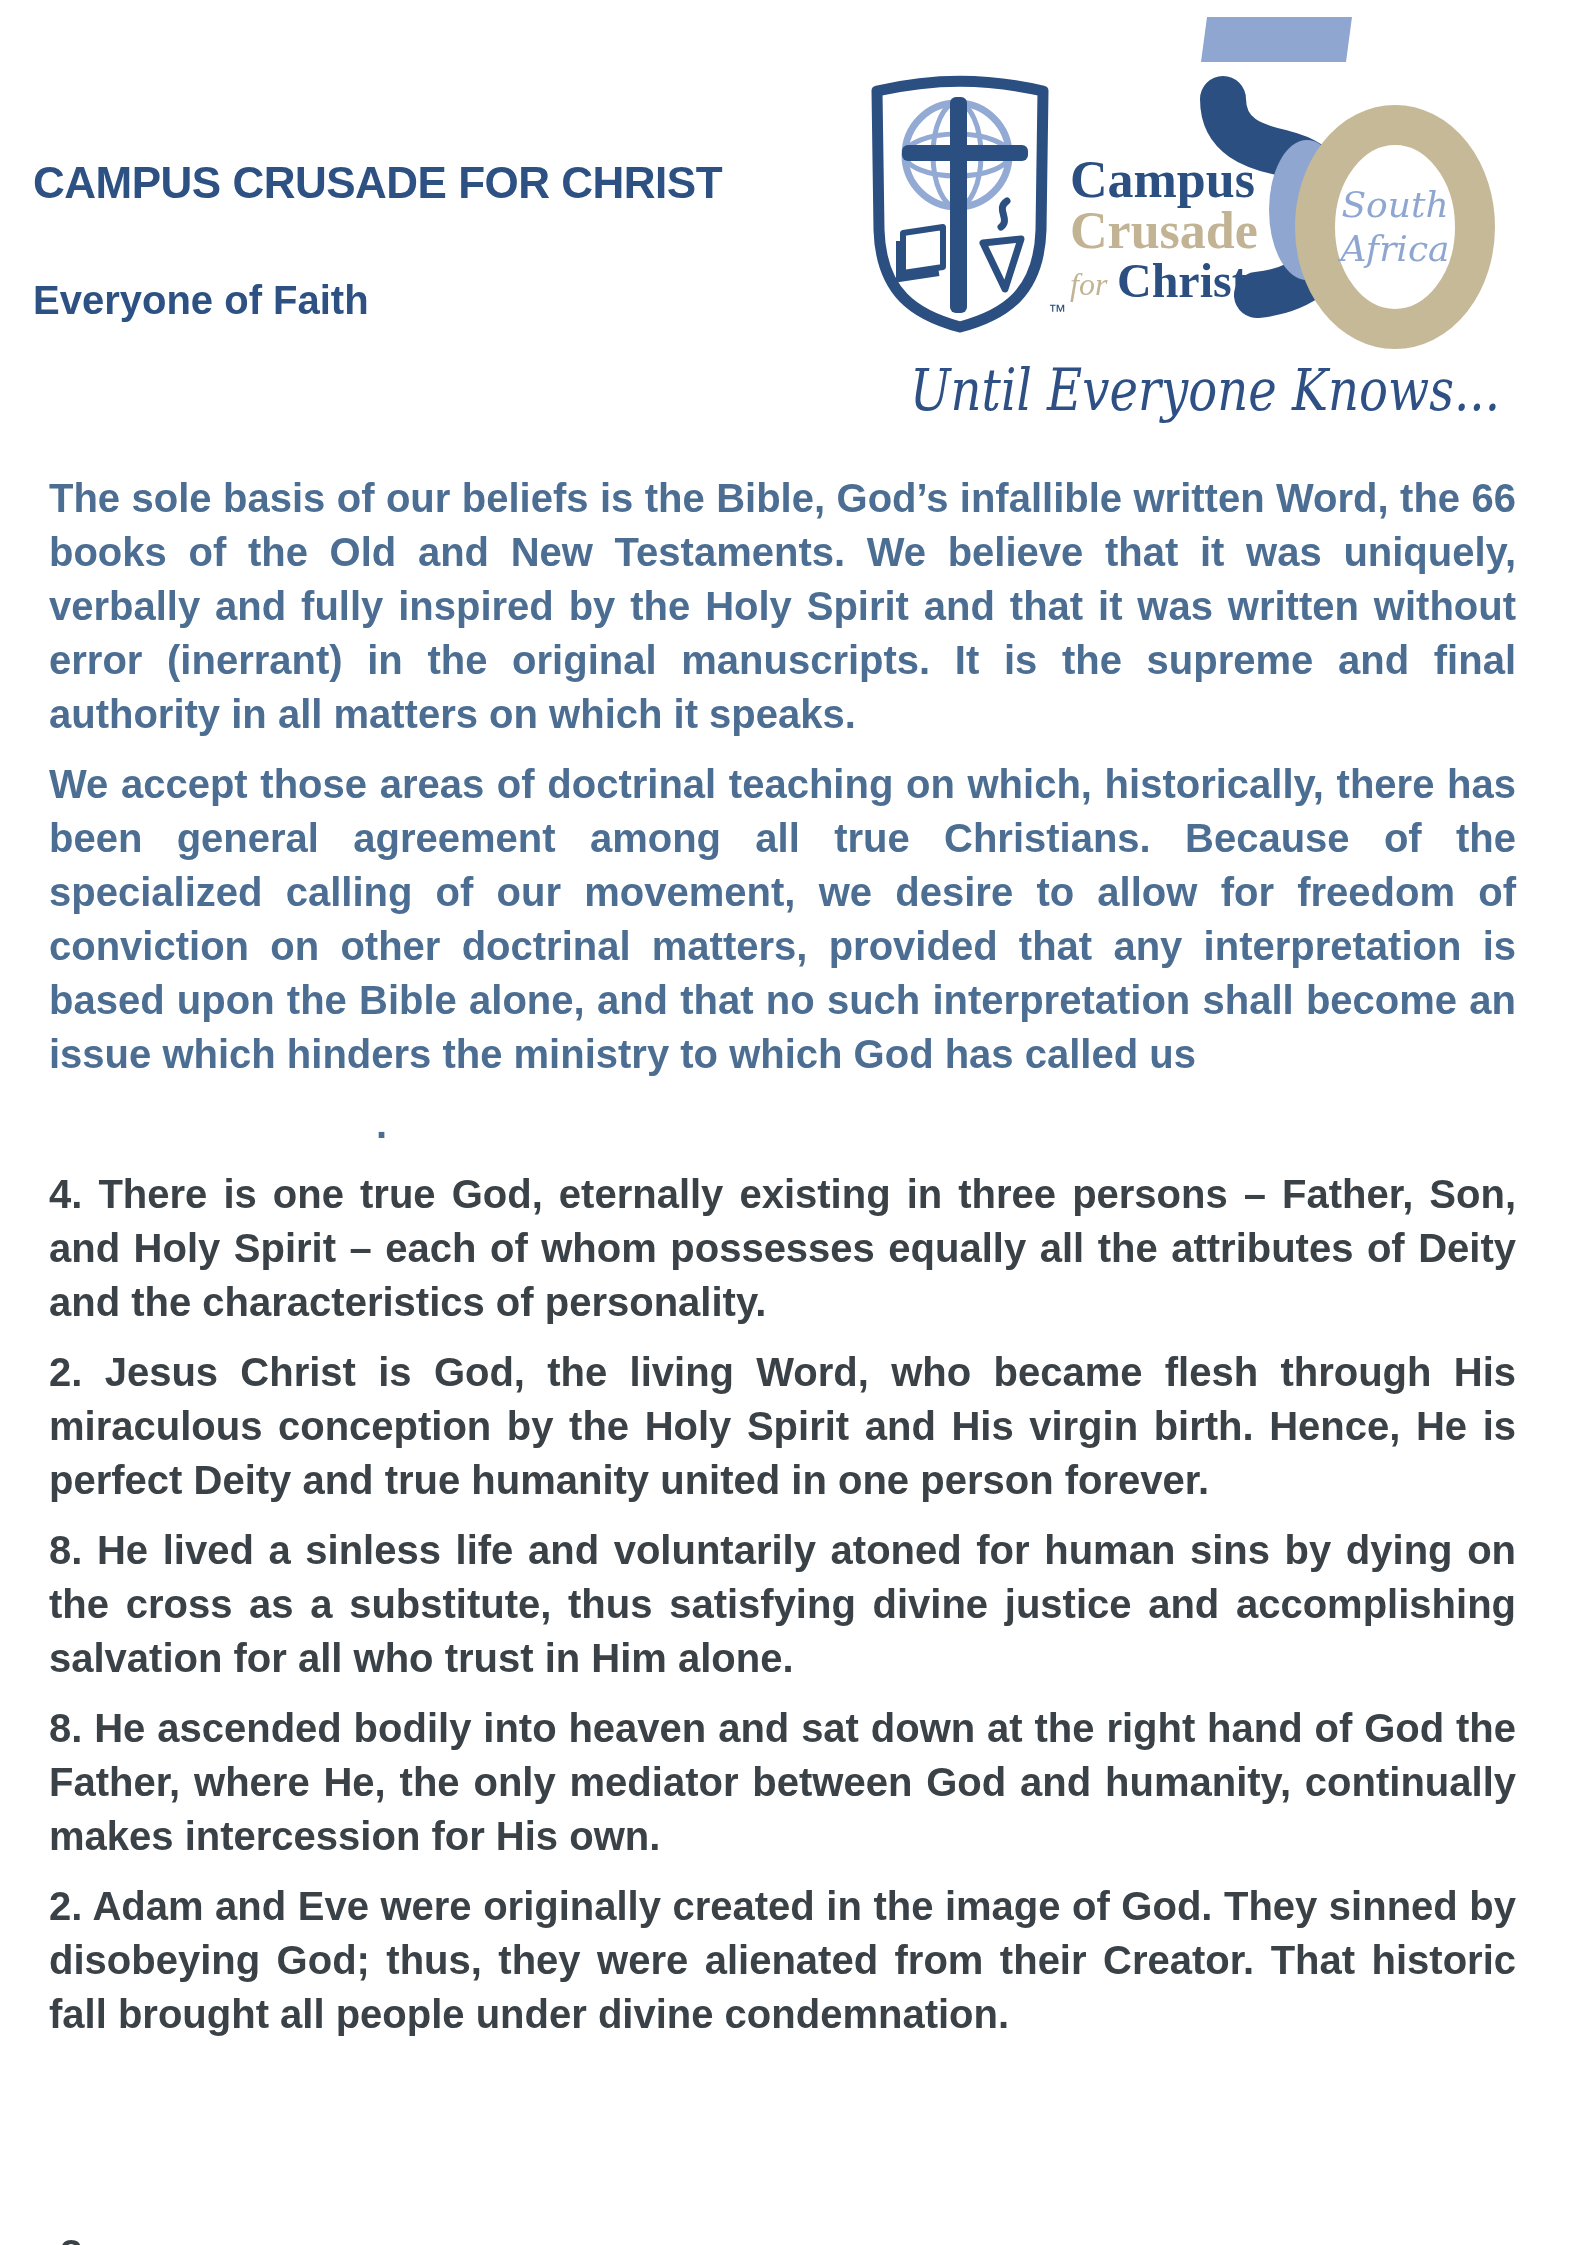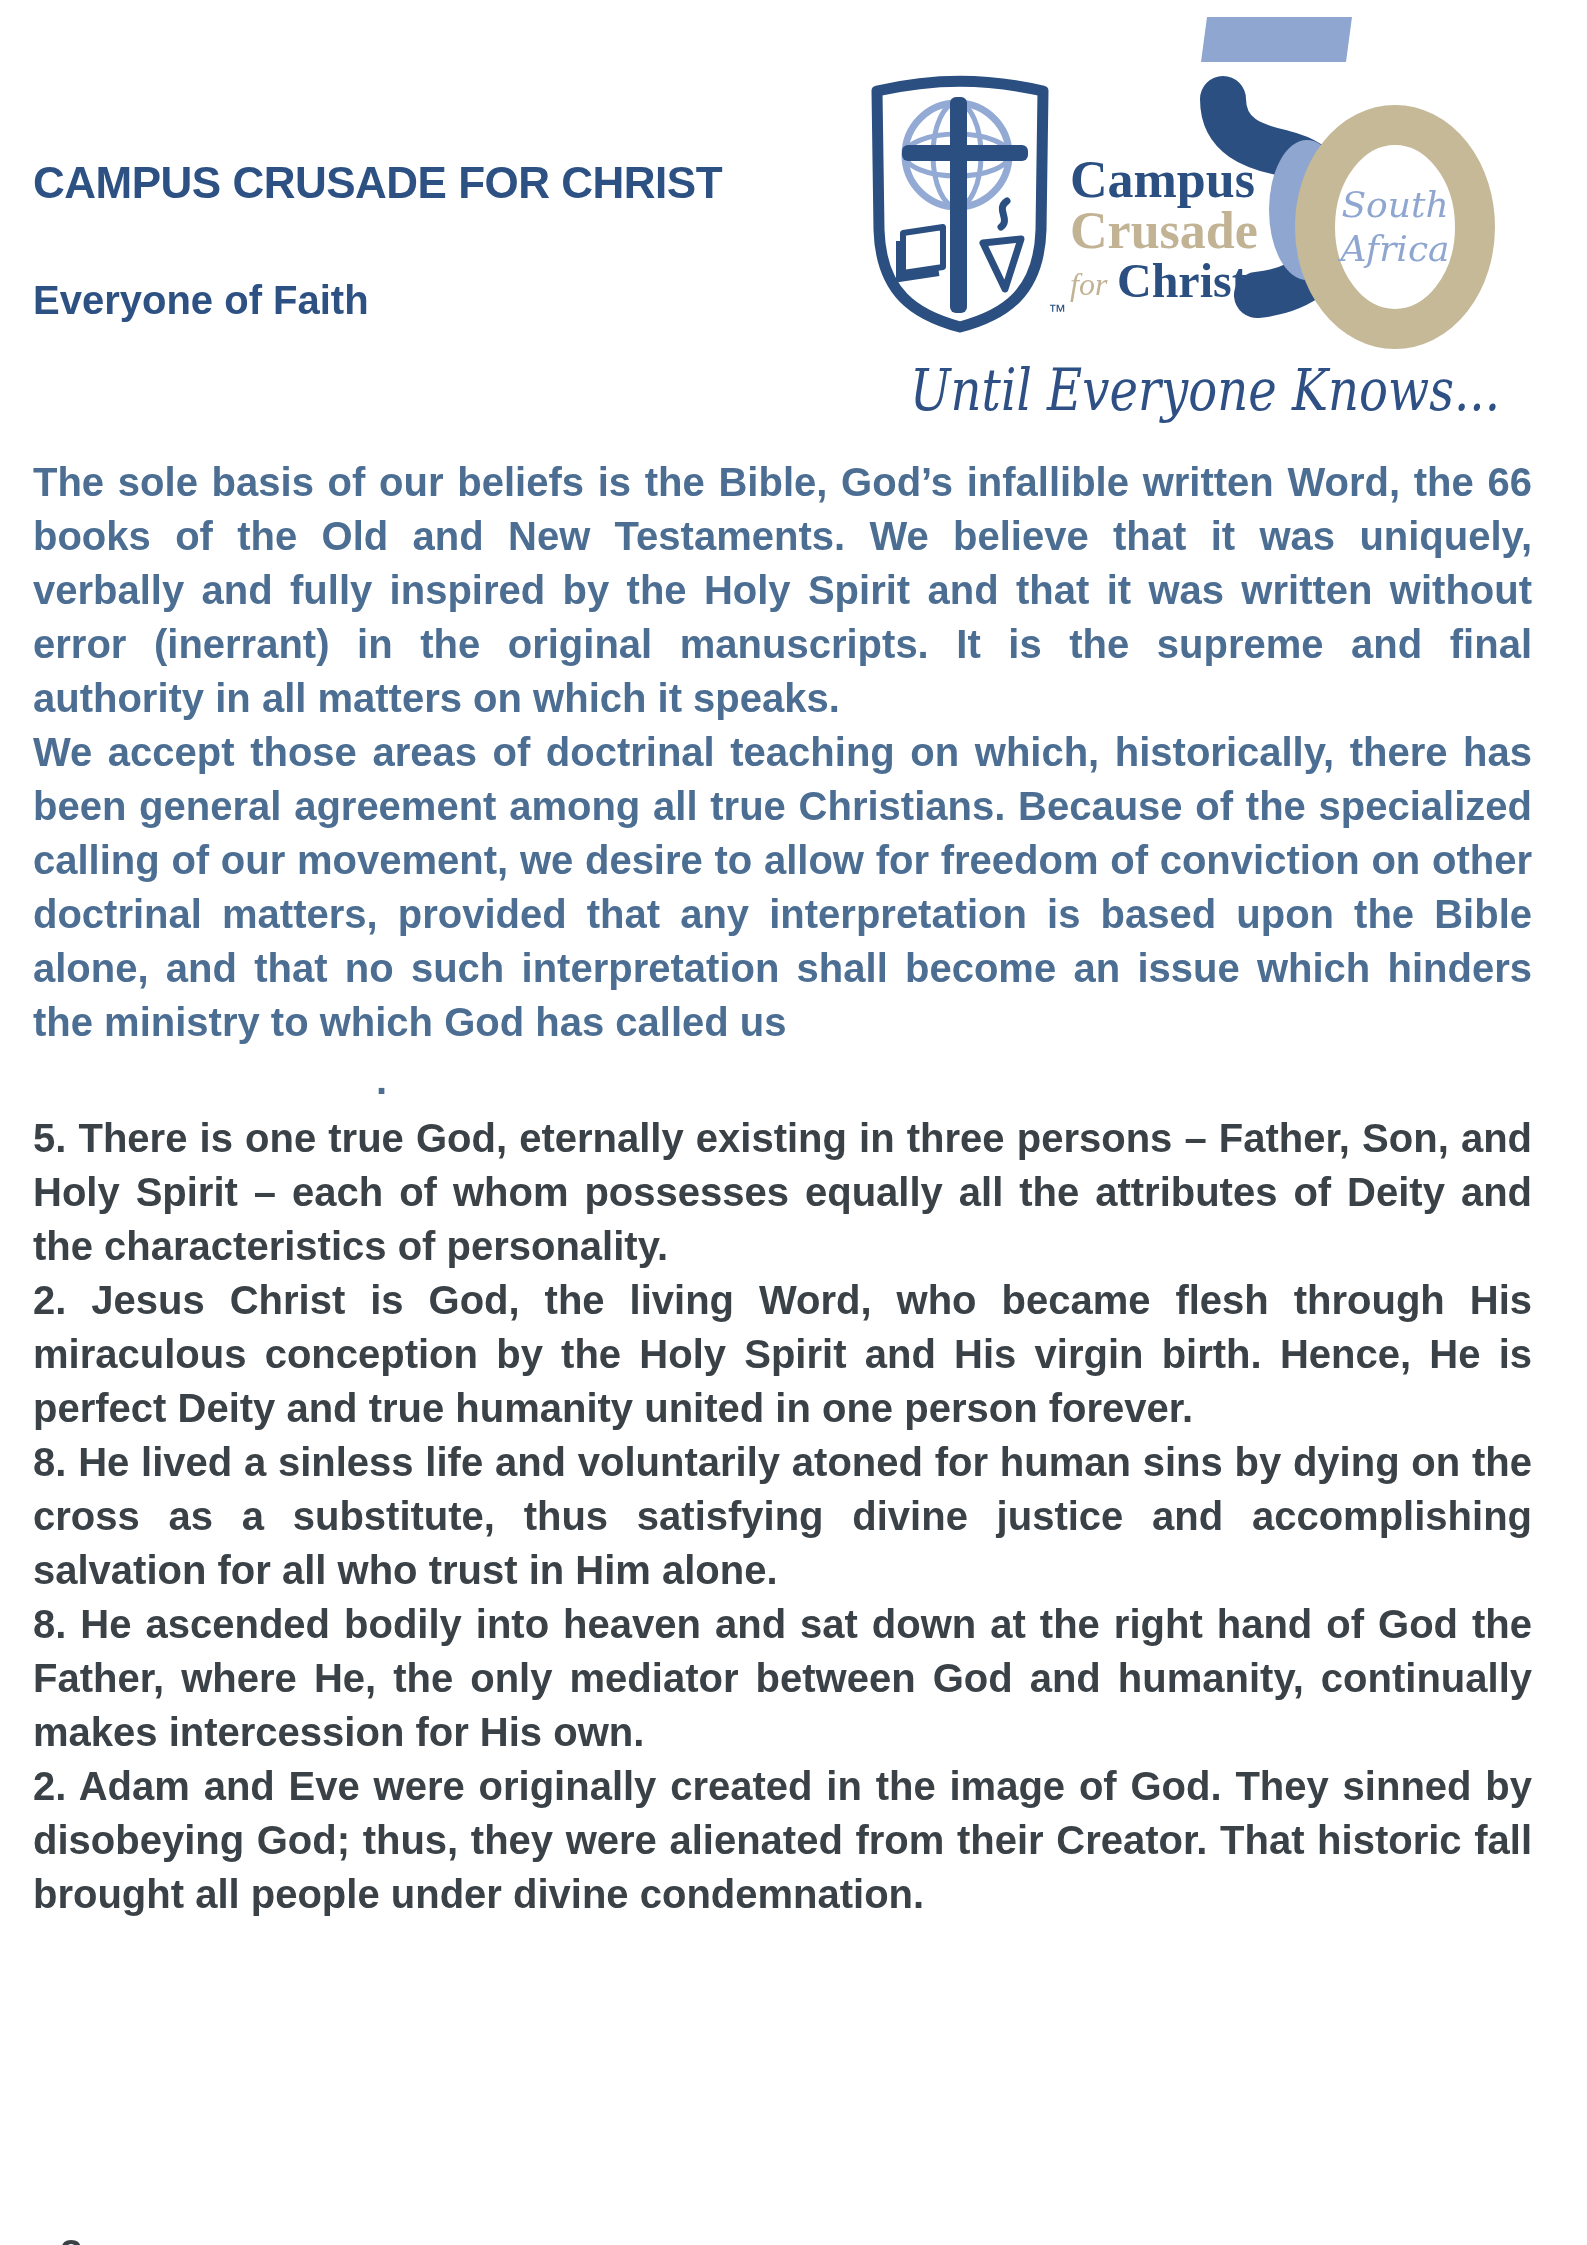--- a/index.html
+++ b/index.html
@@ -44,21 +44,21 @@
   .logo-wrap svg { display: block; width: 100%; height: 100%; }
 
   
   .content {
     position: absolute;
     left: 33px;
     right: 55px;
     top: 455px;
   }
   .content p {
-    margin: 0;
+    margin: 16px;
     font-size: 40px;
     font-weight: bold;
     line-height: 54px;
     text-align: justify;
   }
   .content p.intro  { color: #4d6e93; }
   .content p.item   { color: #3b4247; }
   .content p.orphan {
     color: #4d6e93;
     text-align: left;
@@ -133,20 +133,20 @@
     </g>
 
     <text x="350" y="405" text-anchor="middle" font-size="58" font-style="italic" font-family="DejaVu Serif, serif" fill="#2e5084" textLength="590" lengthAdjust="spacingAndGlyphs">Until Everyone Knows...</text>
   </svg>
 </div>
 
 <div class="content">
   <p class="intro">The sole basis of our beliefs is the Bible, God’s infallible written Word, the 66 books of the Old and New Testaments. We believe that it was uniquely, verbally and fully inspired by the Holy Spirit and that it was written without error (inerrant) in the original manuscripts. It is the supreme and final authority in all matters on which it speaks.</p>
   <p class="intro">We accept those areas of doctrinal teaching on which, historically, there has been general agreement among all true Christians. Because of the specialized calling of our movement, we desire to allow for freedom of conviction on other doctrinal matters, provided that any interpretation is based upon the Bible alone, and that no such interpretation shall become an issue which hinders the ministry to which God has called us</p>
   <p class="orphan">.</p>
-  <p class="item">5. There is one true God, eternally existing in three persons – Father, Son, and Holy Spirit – each of whom possesses equally all the attributes of Deity and the characteristics of personality.</p>
+  <p class="item">4. There is one true God, eternally existing in three persons – Father, Son, and Holy Spirit – each of whom possesses equally all the attributes of Deity and the characteristics of personality.</p>
   <p class="item">2. Jesus Christ is God, the living Word, who became flesh through His miraculous conception by the Holy Spirit and His virgin birth. Hence, He is perfect Deity and true humanity united in one person forever.</p>
   <p class="item">8. He lived a sinless life and voluntarily atoned for human sins by dying on the cross as a substitute, thus satisfying divine justice and accomplishing salvation for all who trust in Him alone.</p>
   <p class="item">8. He ascended bodily into heaven and sat down at the right hand of God the Father, where He, the only mediator between God and humanity, continually makes intercession for His own.</p>
   <p class="item">2. Adam and Eve were originally created in the image of God. They sinned by disobeying God; thus, they were alienated from their Creator. That historic fall brought all people under divine condemnation.</p>
 </div>
 
 <div class="cutoff-line">8.</div>
 
 </body></html>

